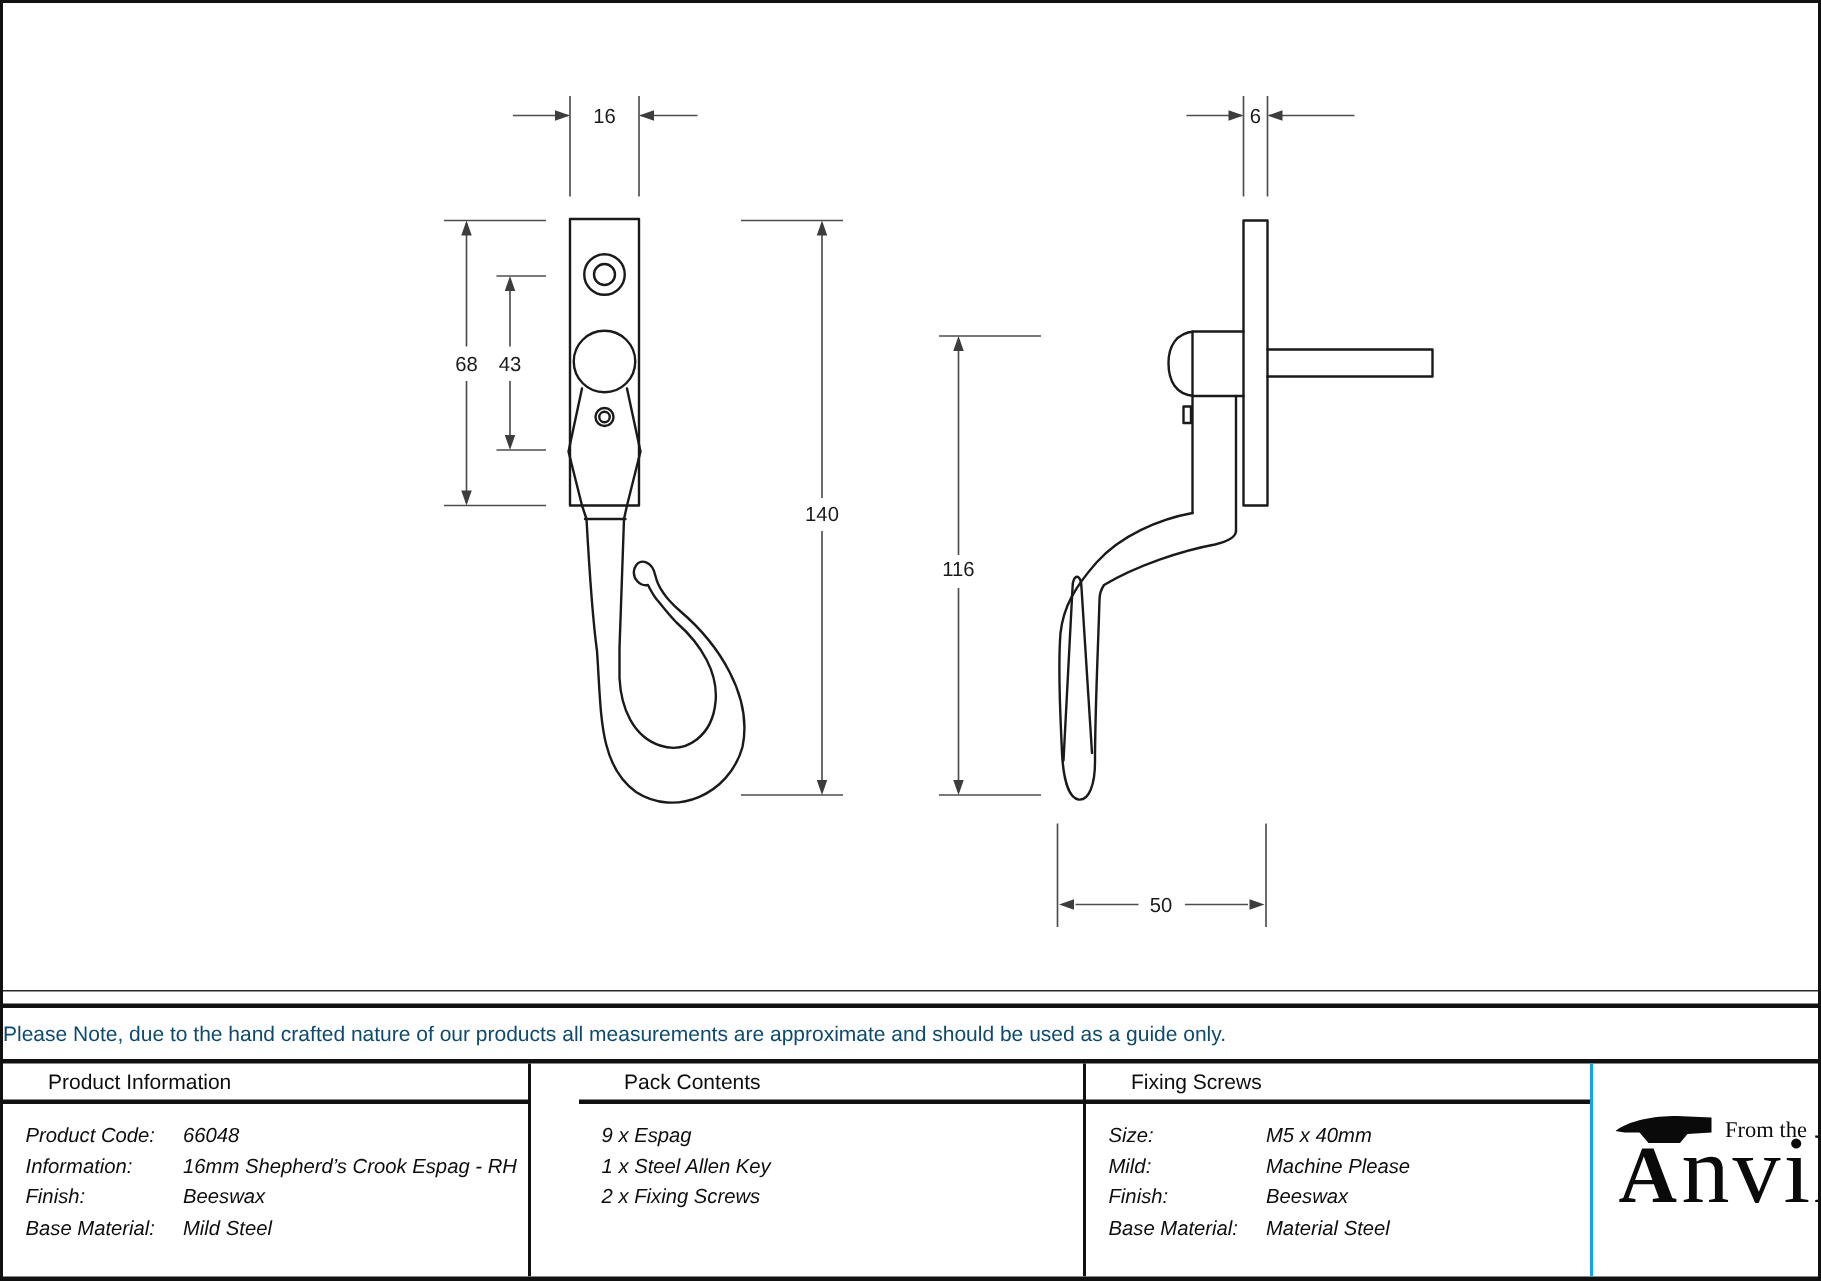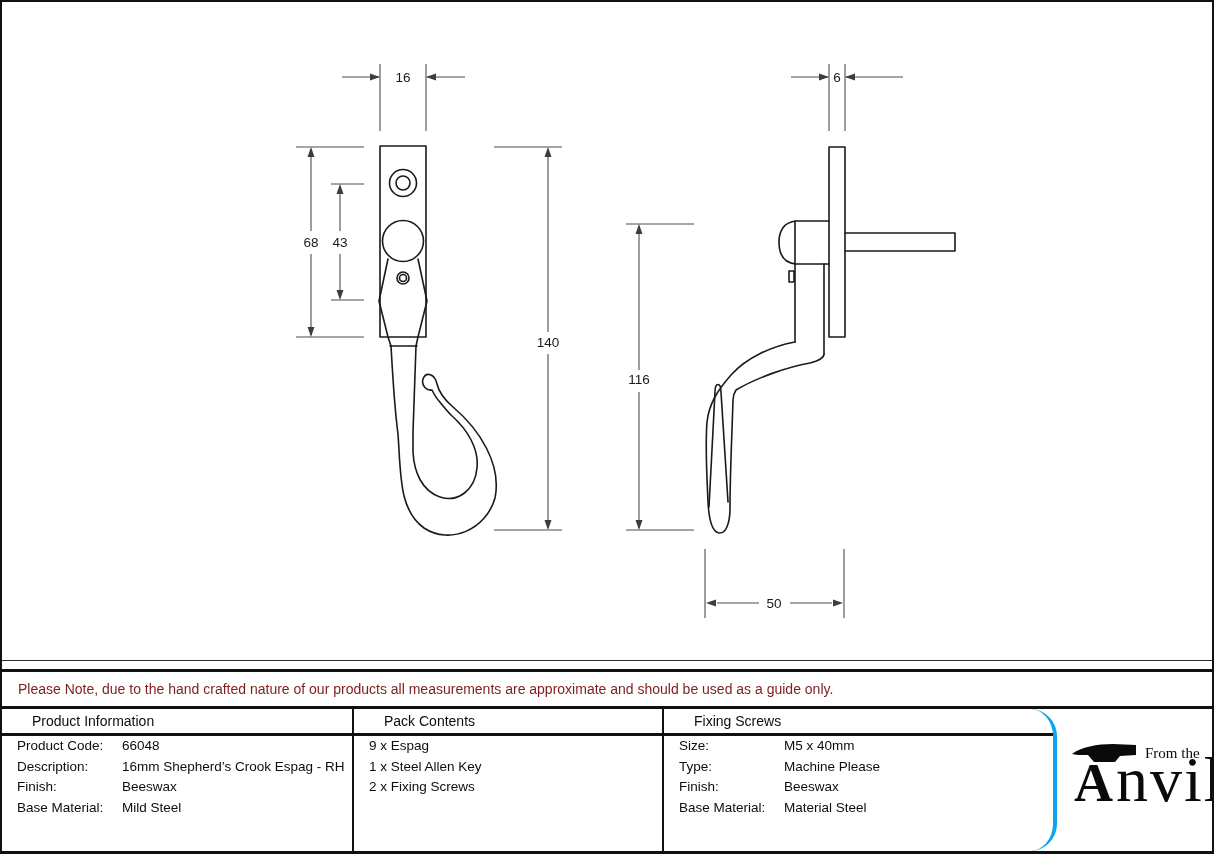--- a/index.html
+++ b/index.html
@@ -9,30 +9,30 @@
     font-family:"Liberation Sans", sans-serif;color:#111;overflow:hidden;
   }
   .drawing-svg{position:absolute;left:0;top:0;}
   .obj{stroke:#1a1a1a;stroke-width:1.6;fill:none;stroke-linejoin:round;stroke-linecap:round;}
   .dim{stroke:#4d4d4d;stroke-width:1.1;fill:none;}
   .dimhead{fill:#3d3d3d;stroke:none;}
   .dimtext{font-family:"Liberation Sans",sans-serif;font-size:13.5px;fill:#1a1a1a;text-anchor:middle;}
   .drawings-bottom-line{position:absolute;left:0;right:0;top:658px;border-top:1px solid #2a2a2a;}
   .bottom-section{position:absolute;left:0;right:0;top:667px;bottom:0;display:flex;flex-direction:column;}
   .note-row{flex:0 0 auto;height:40px;box-sizing:border-box;border-top:3px solid #111;border-bottom:3px solid #111;
-    line-height:34px;padding-left:16px;font-size:14px;color:#7f1d1d;}
+    line-height:34px;font-size:14px;color:#0c4a6e;}
   .cols{flex:1 1 auto;display:flex;min-height:0;}
   .col{box-sizing:border-box;}
   .col.c1{width:352px;border-right:2px solid #111;}
-  .col.c2{width:310px;border-right:2px solid #111;}
-  .col.c3{width:393px;border-right:4px solid #0ea5e9;border-radius:27px;}
+  .col.c2{width:338px;border-right:2px solid #111;margin-left:32px;}
+  .col.c3{width:338px;border-right:2px solid #0ea5e9;}
   .col.c4{flex:1;position:relative;}
   .cell-header{height:27px;box-sizing:border-box;border-bottom:3px solid #111;line-height:24px;
     padding-left:30px;font-size:14px;color:#0d0d0d;}
-  .cell-body{padding:0 6px 0 15px;font-size:13.5px;line-height:20.5px;color:#0d0d0d;}
+  .cell-body{padding:11px 6px 0 15px;font-size:13.5px;line-height:20.5px;color:#0d0d0d;font-style:italic;}
   .kv{display:flex;}
   .kv .k{width:105px;flex:0 0 auto;}
   .list-item{white-space:nowrap;}
   .logo-wrap{position:absolute;left:14px;top:32px;}
   .logo-serif{font-family:"Liberation Serif",serif;}
 </style>
 </head>
 <body>
 
 <div class="page">
@@ -159,21 +159,21 @@
     <div class="cols">
 
       <div class="col c1">
         <div class="cell-header">Product Information</div>
         <div class="cell-body">
           <div class="kv">
             <span class="k">Product Code:</span>
             <span class="v">66048</span>
           </div>
           <div class="kv">
-            <span class="k">Description:</span>
+            <span class="k">Information:</span>
             <span class="v">16mm Shepherd’s Crook Espag - RH</span>
           </div>
           <div class="kv">
             <span class="k">Finish:</span>
             <span class="v">Beeswax</span>
           </div>
           <div class="kv">
             <span class="k">Base Material:</span>
             <span class="v">Mild Steel</span>
           </div>
@@ -190,21 +190,21 @@
       </div>
 
       <div class="col c3">
         <div class="cell-header">Fixing Screws</div>
         <div class="cell-body">
           <div class="kv">
             <span class="k">Size:</span>
             <span class="v">M5 x 40mm</span>
           </div>
           <div class="kv">
-            <span class="k">Type:</span>
+            <span class="k">Mild:</span>
             <span class="v">Machine Please</span>
           </div>
           <div class="kv">
             <span class="k">Finish:</span>
             <span class="v">Beeswax</span>
           </div>
           <div class="kv">
             <span class="k">Base Material:</span>
             <span class="v">Material Steel</span>
           </div>

